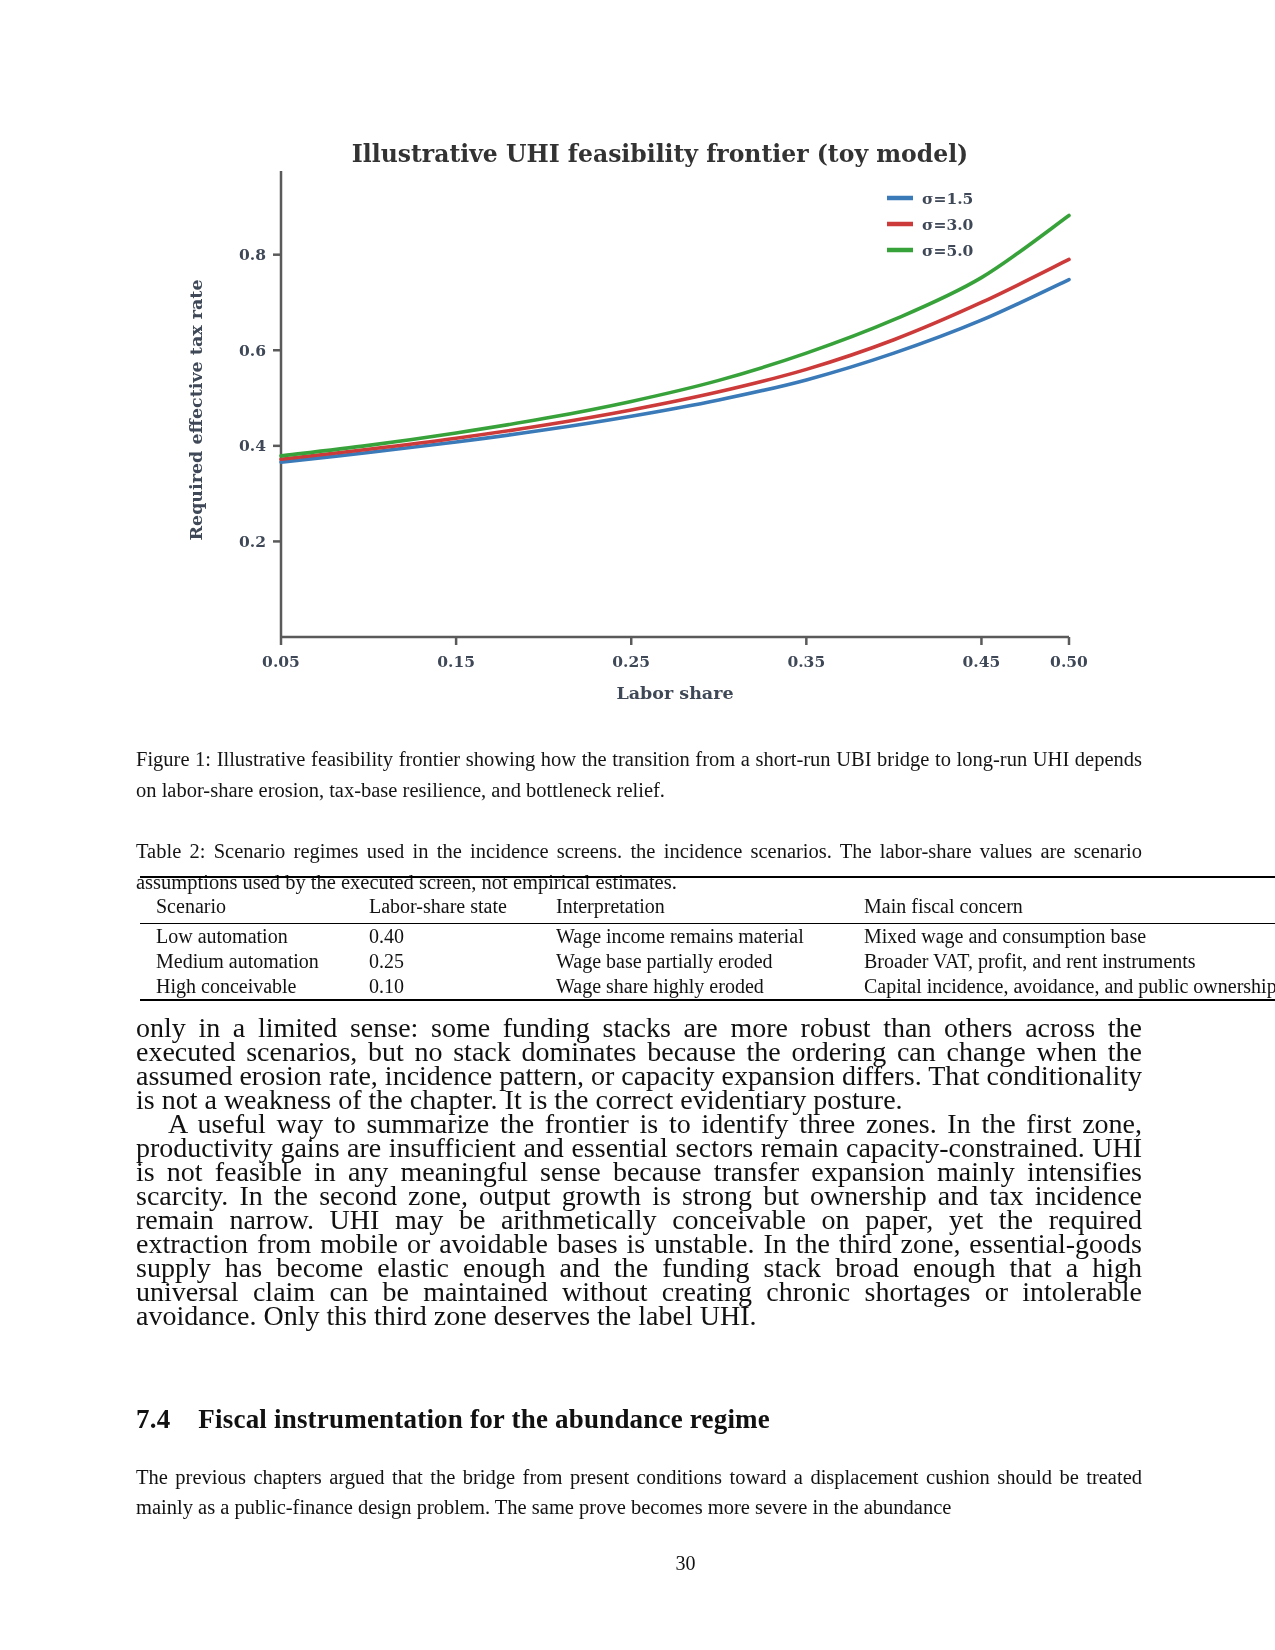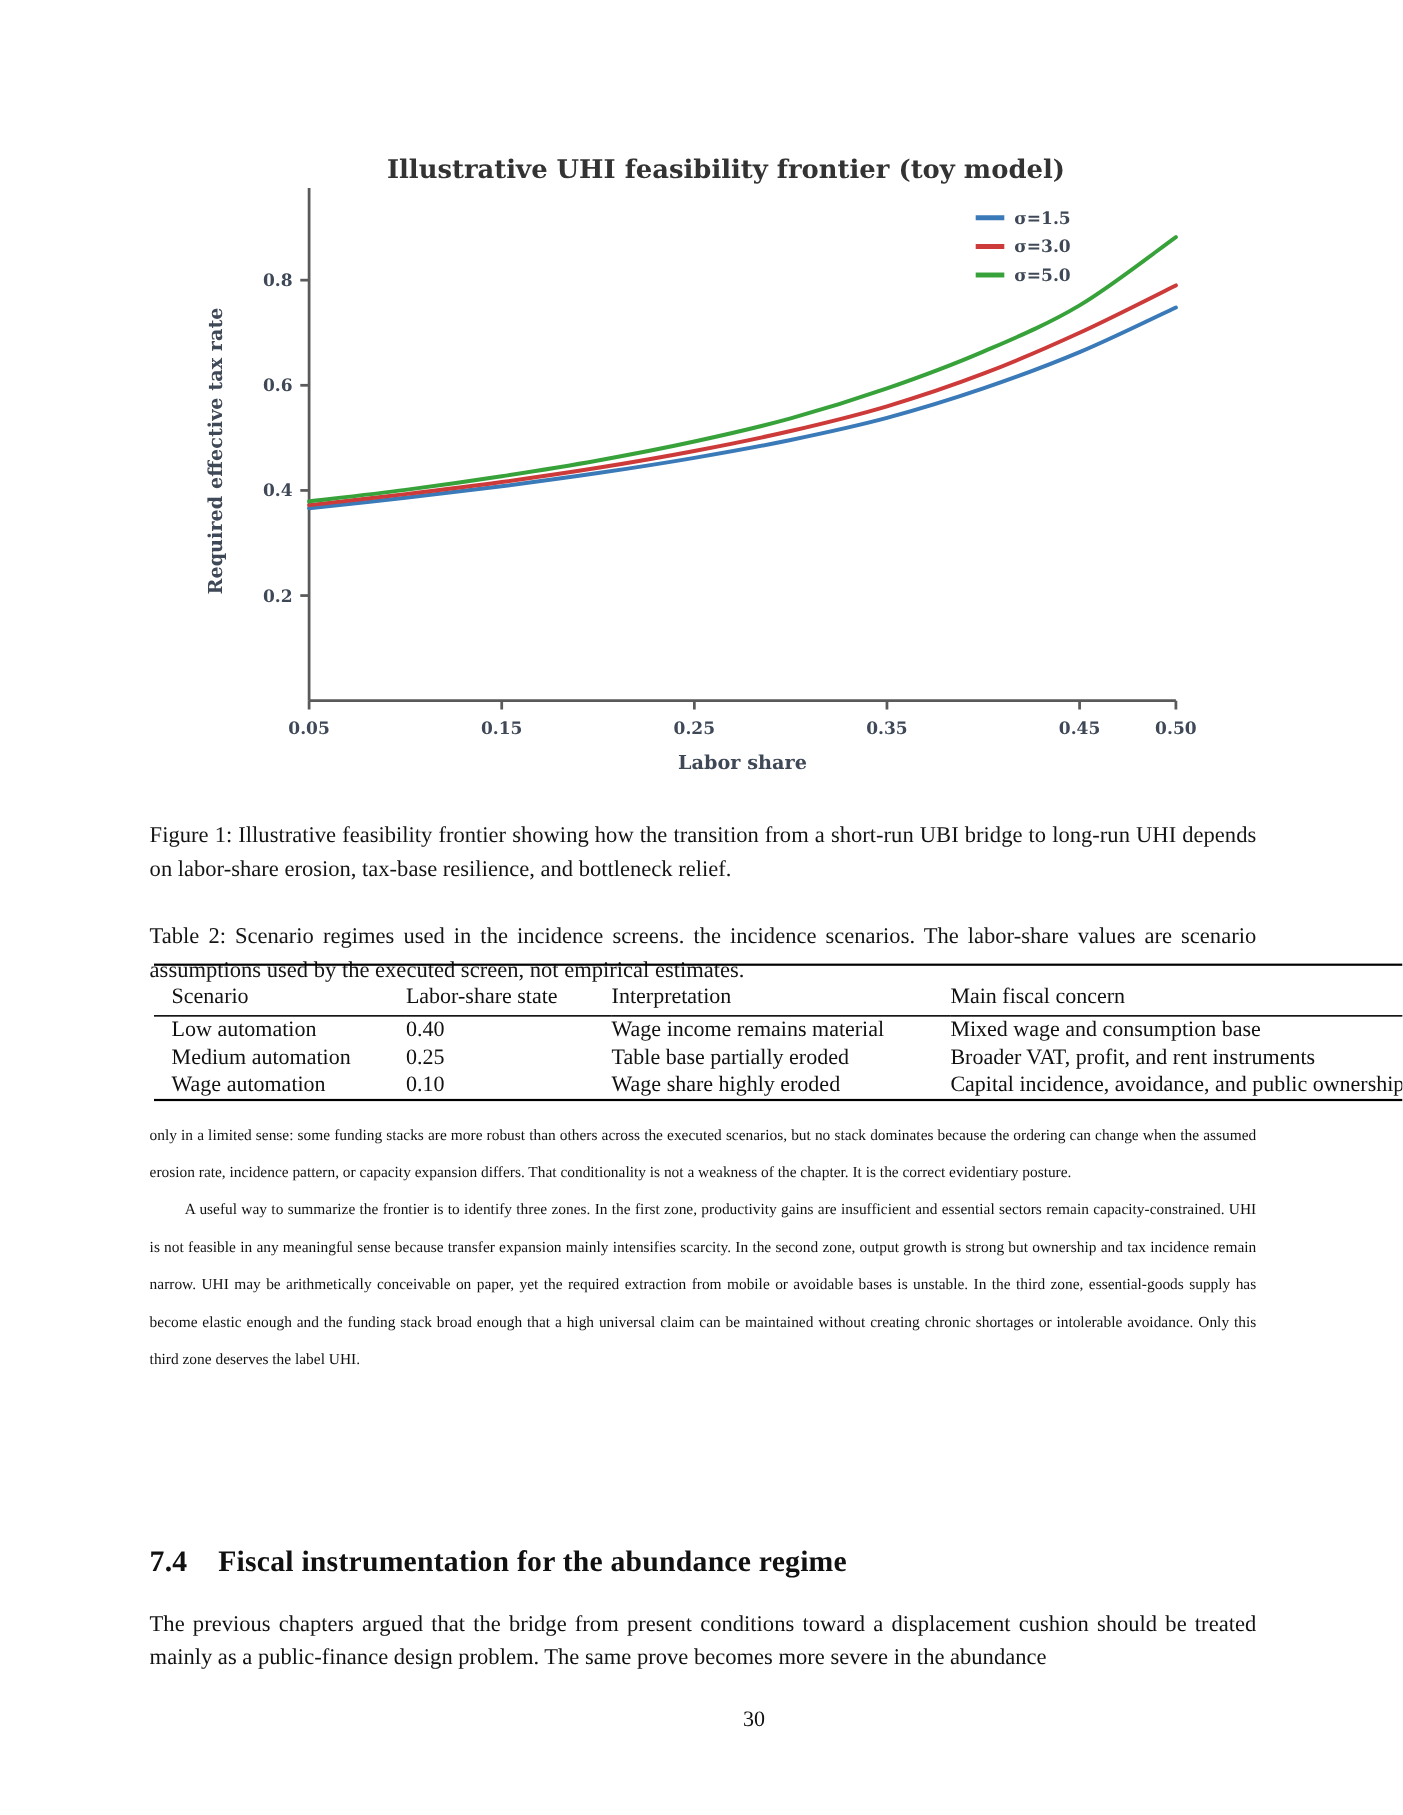--- a/index.html
+++ b/index.html
@@ -47,21 +47,21 @@
     font-weight: normal;
     padding: 17px 0 5px 0;
     border-bottom: 1.8px solid #000;
   }
   #scenario-table td { padding: 1px 0; height: 23px; }
   #scenario-table th:first-child, #scenario-table td:first-child { padding-left: 16px; }
 
   
   #text-block {
     top: 1016px; left: 136px; width: 1006px;
-    font-size: 14px; line-height: 34px;
+    font-size: 28px; line-height: 24px;
     text-align: justify;
   }
   #text-block p.indent { text-indent: 32px; }
 
   
   #section-heading {
     top: 1404px; left: 136px; width: 1006px;
     font-size: 27px; font-weight: bold;
     letter-spacing: 0.2px;
   }
@@ -142,25 +142,25 @@
     <tbody id="table-body">
         <tr>
           <td>Low automation</td>
           <td>0.40</td>
           <td>Wage income remains material</td>
           <td>Mixed wage and consumption base</td>
         </tr>
         <tr>
           <td>Medium automation</td>
           <td>0.25</td>
-          <td>Table base partially eroded</td>
+          <td>Wage base partially eroded</td>
           <td>Broader VAT, profit, and rent instruments</td>
         </tr>
         <tr>
-          <td>Wage automation</td>
+          <td>High conceivable</td>
           <td>0.10</td>
           <td>Wage share highly eroded</td>
           <td>Capital incidence, avoidance, and public ownership</td>
         </tr>
       </tbody>
   </table>
 </div>
 
 <div class="abs" id="text-block">
   <p>only in a limited sense: some funding stacks are more robust than others across the executed scenarios, but no stack dominates because the ordering can change when the assumed erosion rate, incidence pattern, or capacity expansion differs. That conditionality is not a weakness of the chapter. It is the correct evidentiary posture.</p>

